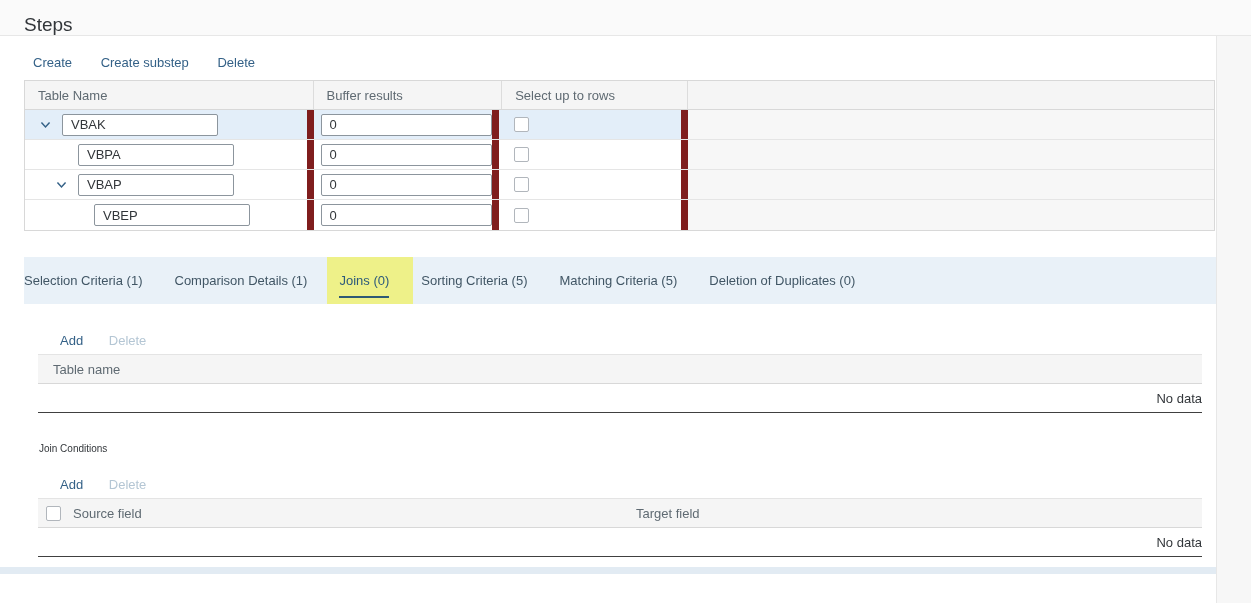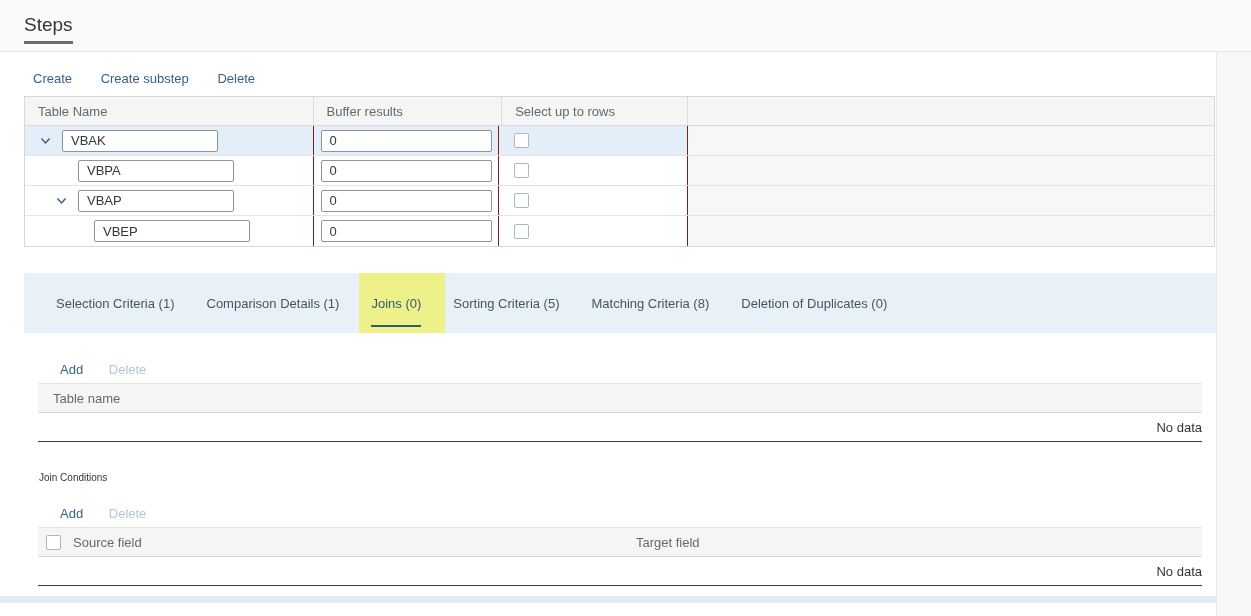--- a/index.html
+++ b/index.html
@@ -6,21 +6,21 @@
     --accent:#346187; --link-disabled:#b4c6d4; --tab-underline:#2e5a74;
     --selected-row-bg:#e3eef9; --tab-strip-bg:#e9f1f8; --highlight:#eef189;
     --header-bg:#f5f5f5; --panel-edge-bg:#f7f7f7; --bottom-strip-bg:#e2ebf3;
     --text-dark:#32363a; --text-header:#5f6a72; --border:#d8d8d8; --input-border:#8c959d;
   }
   *{box-sizing:border-box; margin:0; padding:0;}
   body{font-family:"Liberation Sans", sans-serif; font-size:13px; color:var(--text-dark); background:#fff;}
   .page{width:1251px; height:616px; overflow:hidden; position:relative; background:#fff;}
 
   
-  .top-band{height:52px; background:#fafafa; border-bottom:1px solid #e7e7e7;}
+  .top-band{height:36px; background:#fafafa; border-bottom:1px solid #e7e7e7;}
   .steps-tab{display:inline-block; margin-left:24px; padding-top:14px; cursor:pointer;}
   .steps-tab .title{font-size:19px; color:var(--text-dark);}
   .steps-underline{height:3px; background:#6a6d70; margin-top:5px; width:49px;}
 
   
   .body-row{display:flex; height:567px;}
   .panel{width:1216px; display:flow-root; background:#fff;}
   .right-margin{width:35px; background:var(--panel-edge-bg); border-left:1px solid #e7e7e7;}
 
   .link-btn{color:var(--accent); cursor:pointer; display:inline-block;}
@@ -29,34 +29,34 @@
   .toolbar1{margin:14px 0 0 33px; height:26px; line-height:26px;}
   .toolbar1 .link-btn{margin-right:25px;}
 
   
   .steps-table{margin:4px 0 0 24px; width:1191px; border:1px solid var(--border); background:#fff;}
   .t-hrow{display:flex; height:29px; background:var(--header-bg); border-bottom:1px solid var(--border);}
   .t-hrow .hcell{color:var(--text-header); line-height:29px; padding-left:13px; border-right:1px solid #dcdcdc; overflow:hidden; white-space:nowrap;}
   .t-row{display:flex; height:30px; border-bottom:1px solid #e5e5e5; background:#fff;}
   .t-row:last-child{border-bottom:none;}
   .t-row.selected .cell{background:var(--selected-row-bg);}
-  .cell{display:flex; align-items:center; border-right:1px solid #7f1d1d; position:relative; background:#fff;}
+  .cell{display:flex; align-items:center; border-right:7px solid #7f1d1d; position:relative; background:#fff;}
   .c1,.h1{width:289px;}
   .c2,.h2{width:186px;}
   .c3,.h3{width:189px;}
   .c4,.h4{width:527px; border-right:none !important;}
   .t-row .c4{background:var(--panel-edge-bg) !important;}
   .h4{border-right:none;}
   .chev{position:absolute; top:8px; width:13px; height:13px; cursor:pointer; display:inline-flex;}
   .name-input{width:156px; height:22px; border:1px solid var(--input-border); border-radius:2px; padding:0 8px; font:13px "Liberation Sans",sans-serif; color:var(--text-dark); background:#fff;}
   .rows-input{width:171px; height:22px; margin-left:7px; border:1px solid var(--input-border); border-radius:2px; padding:0 8px; font:13px "Liberation Sans",sans-serif; color:var(--text-dark); background:#fff;}
   .cb{width:15px; height:15px; border:1px solid #b1b6bc; border-radius:2px; background:#fff; margin-left:15px; display:inline-block; cursor:pointer;}
 
   
-  .tab-strip{margin:26px 0 0 24px; width:1203px; height:60px; background:var(--tab-strip-bg); display:flex; align-items:stretch; padding-left:32px;}
+  .tab-strip{margin:26px 0 0 24px; width:1203px; height:47px; background:var(--tab-strip-bg); display:flex; align-items:stretch; }
   .tab{position:relative; display:flex; align-items:center; margin-right:32px; color:#415665; cursor:pointer; white-space:nowrap;}
   .tab.active{color:#2d5a7b;}
   .tab.highlighted{background:var(--highlight); padding:0 24px 0 12px; margin-left:-12px; margin-right:8px;text-align:right;}
   .tab.active::after{content:""; position:absolute; bottom:6px; left:0; right:0; height:2px; background:var(--tab-underline);}
   .tab.highlighted.active::after{left:12px; right:24px;}
 
   
   .toolbar2{margin:24px 0 0 60px; height:26px; line-height:26px;}
   .toolbar2 .link-btn{margin-right:22px;}
   .flat-table{margin-left:38px; width:1164px; border-top:1px solid #e4e4e4;}
@@ -177,21 +177,21 @@
 
   <div class="tab active highlighted">
             <span class="tab-label">Joins (0)</span>
           </div>
 
   <div class="tab">
             <span class="tab-label">Sorting Criteria (5)</span>
           </div>
 
   <div class="tab">
-            <span class="tab-label">Matching Criteria (8)</span>
+            <span class="tab-label">Matching Criteria (5)</span>
           </div>
 
   <div class="tab">
             <span class="tab-label">Deletion of Duplicates (0)</span>
           </div>
 </div>
 
       <div class="toolbar2">
         <span class="link-btn">Add</span>
         <span class="link-btn disabled">Delete</span>

